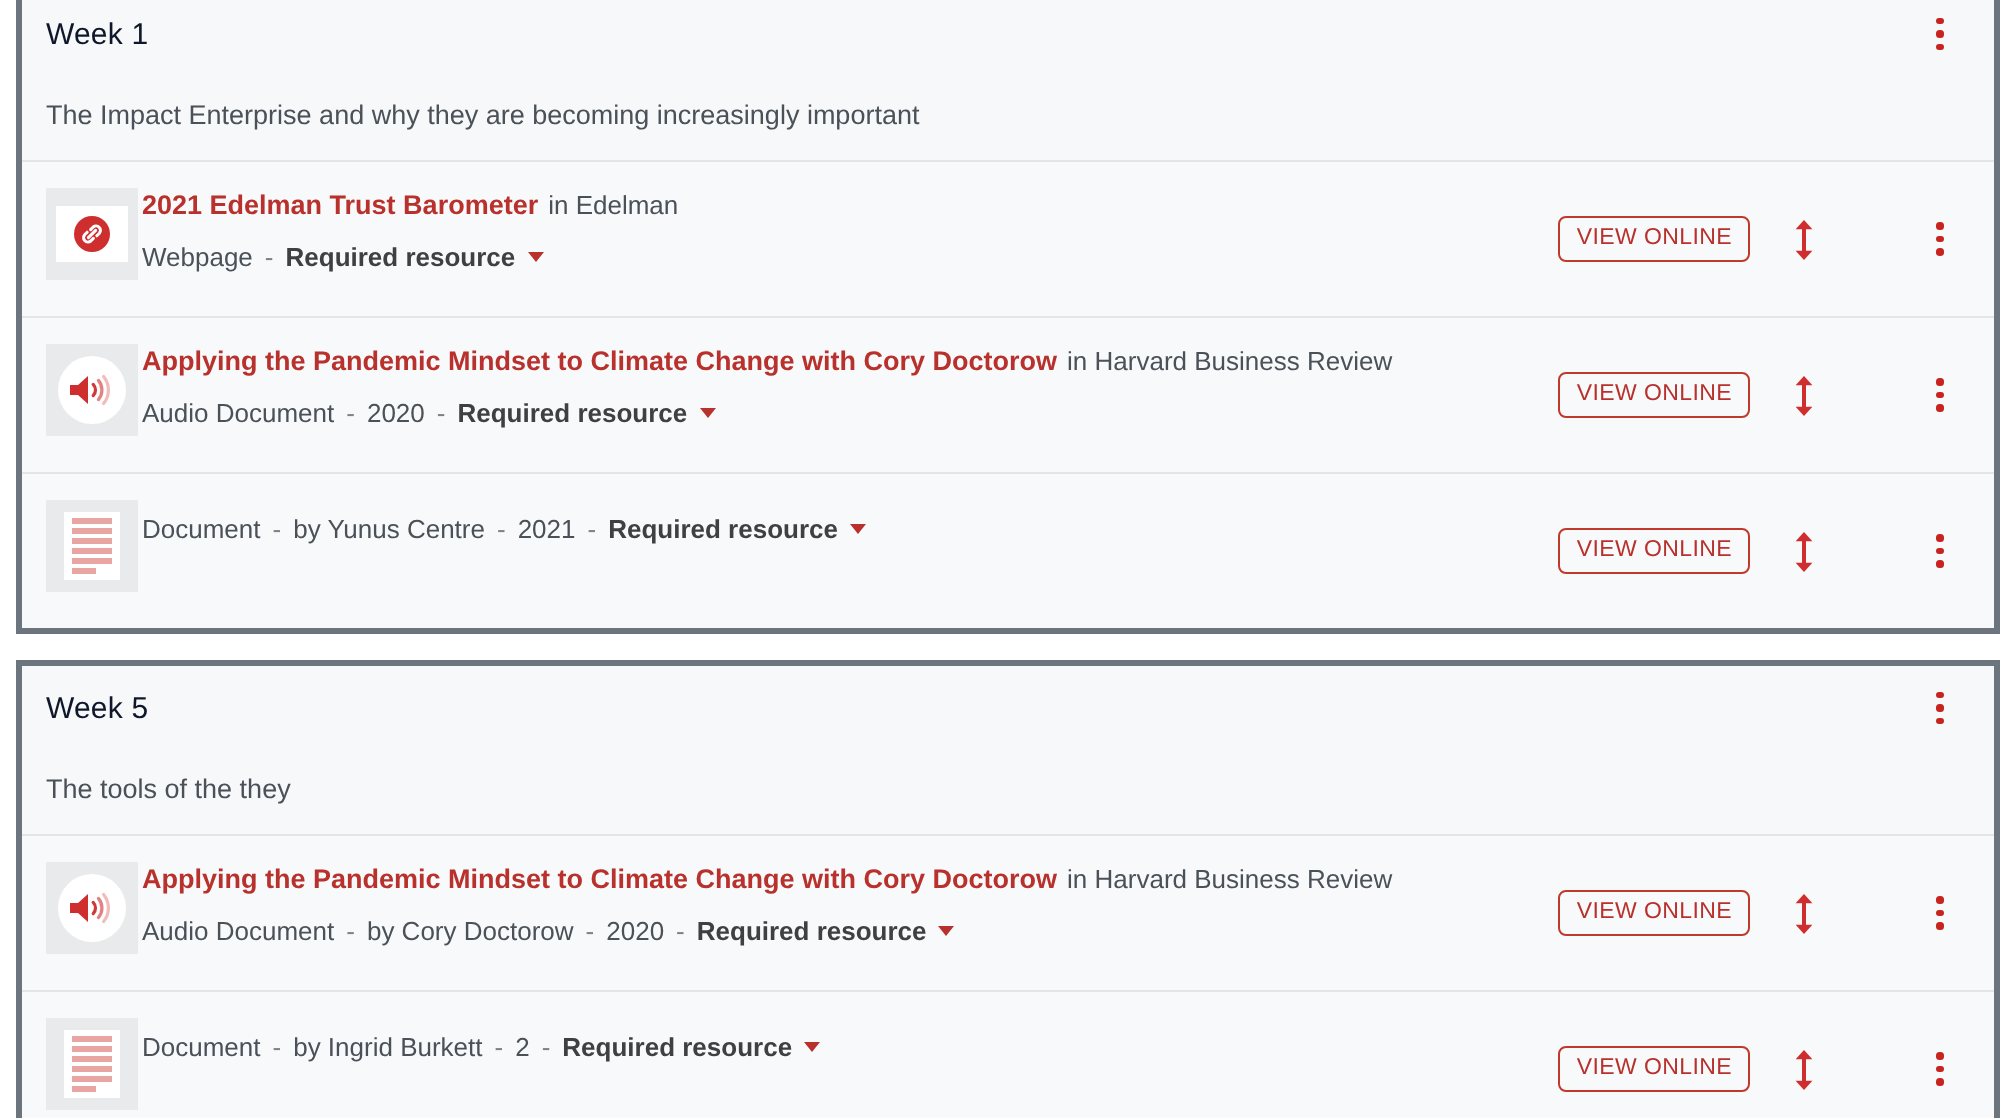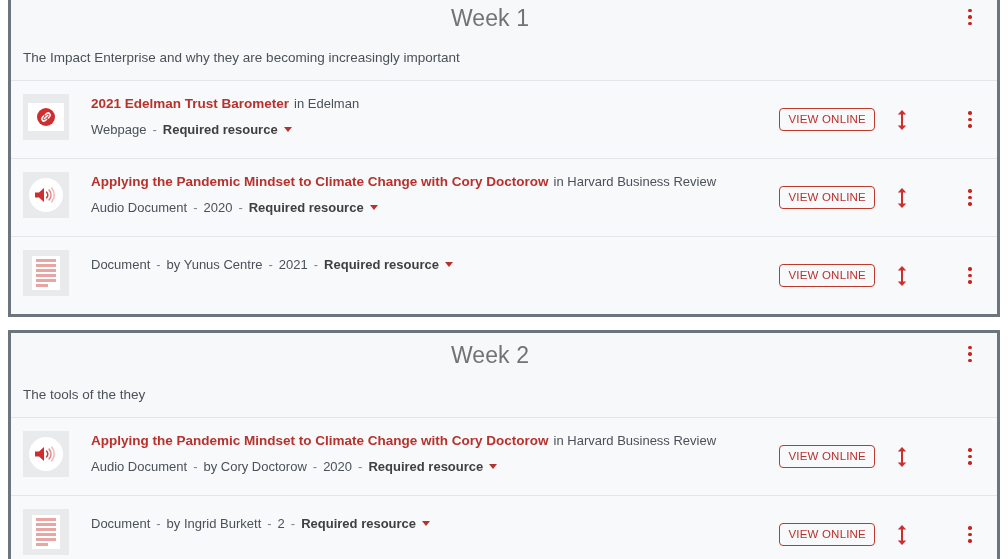--- a/index.html
+++ b/index.html
@@ -42,26 +42,25 @@
     align-items: flex-start;
     padding: 8px 14px 12px 12px;
     background: #f7f8f9;
     min-height: 60px;
   }
   .section-header-text {
     flex: 1 1 auto;
     min-width: 0;
   }
   .section-title {
-    font-size: 23px;
+    font-size: 15px;
     font-weight: 400;
-    color: #737373;
+    color: #0f172a;
     line-height: 28px;
     letter-spacing: 0.1px;
-    text-align: center;
   }
   .section-subtitle {
     font-size: 13.5px;
     color: #4a5158;
     line-height: 20px;
     margin-top: 16px;
   }
 
   
   .kebab {
@@ -139,21 +138,21 @@
     display: block;
     height: 2.5px;
     background: #e8a5a2;
     width: 100%;
   }
   .thumb-doc .inner span.short { width: 58%; align-self: flex-start; }
 
   .row-body {
     flex: 1 1 auto;
     min-width: 0;
-    padding-left: 22px;
+    padding-left: 2px;
     padding-right: 10px;
     padding-top: 1px;
   }
   .row-title-line {
     line-height: 20px;
   }
   .res-title {
     font-size: 13.5px;
     font-weight: 700;
     color: #b8312c;
@@ -380,21 +379,21 @@
         </div>
       </div>
     </div>
 
   </div>
 
   <div class="card card-second">
 
     <div class="section-header">
       <div class="section-header-text">
-        <div class="section-title">Week 2</div>
+        <div class="section-title">Week 5</div>
         <div class="section-subtitle">The tools of the they</div>
       </div>
       <div class="kebab">
         <i></i>
           <i></i>
           <i></i>
       </div>
     </div>
 
     <div class="row">

